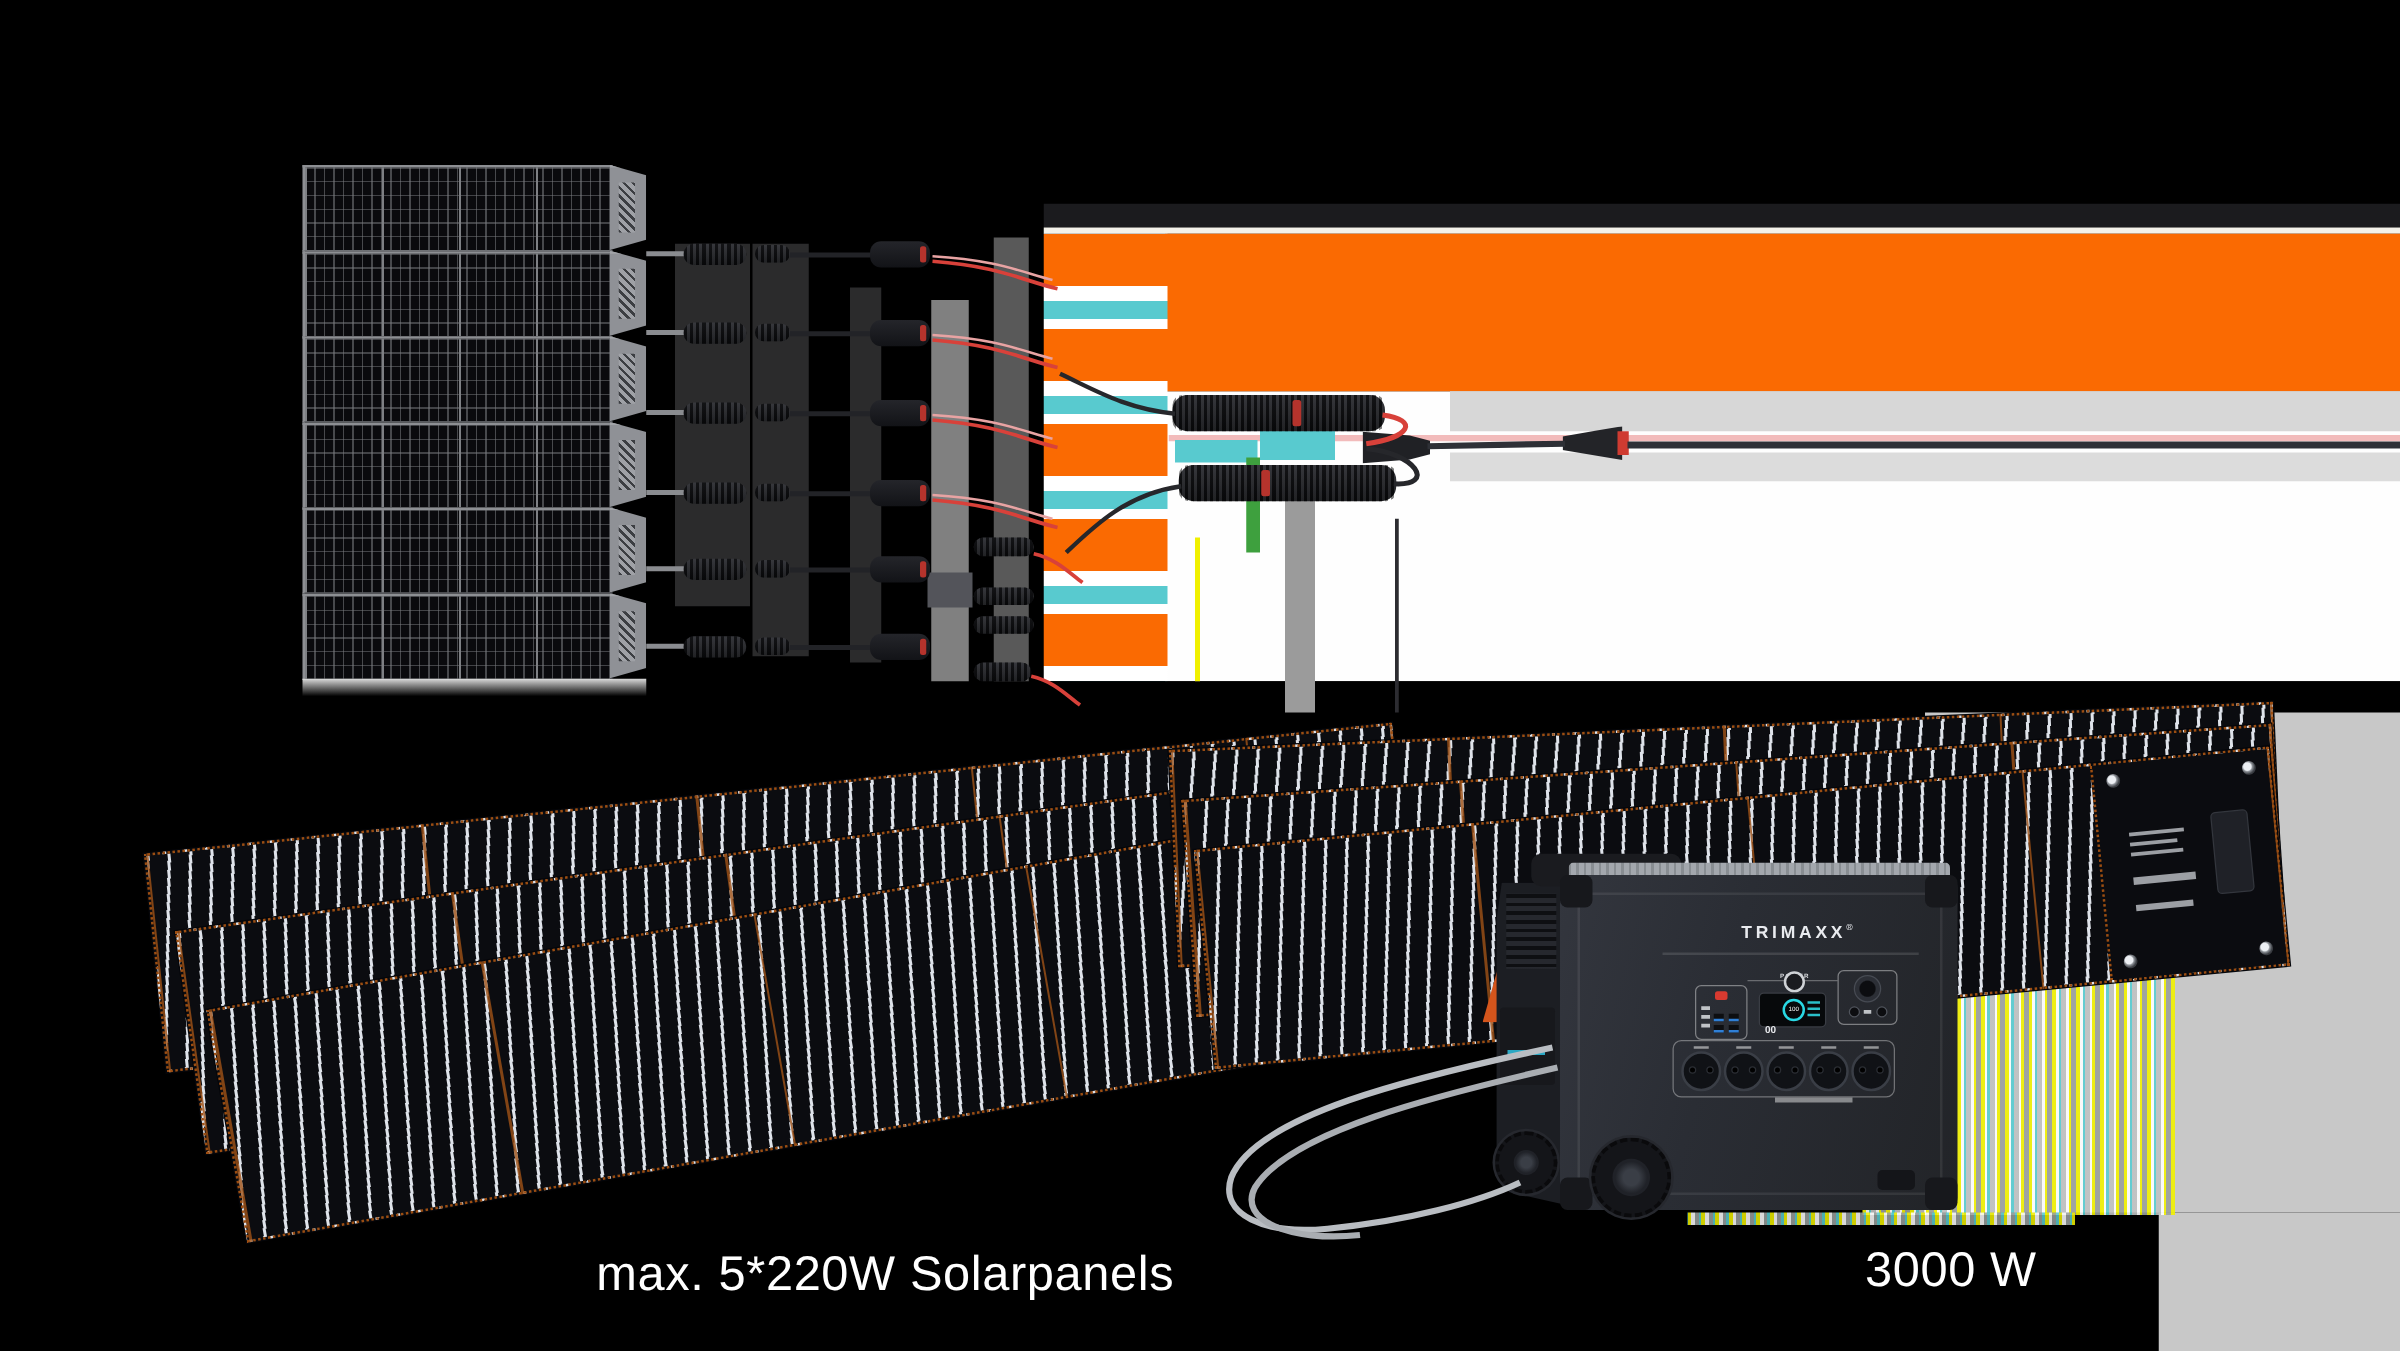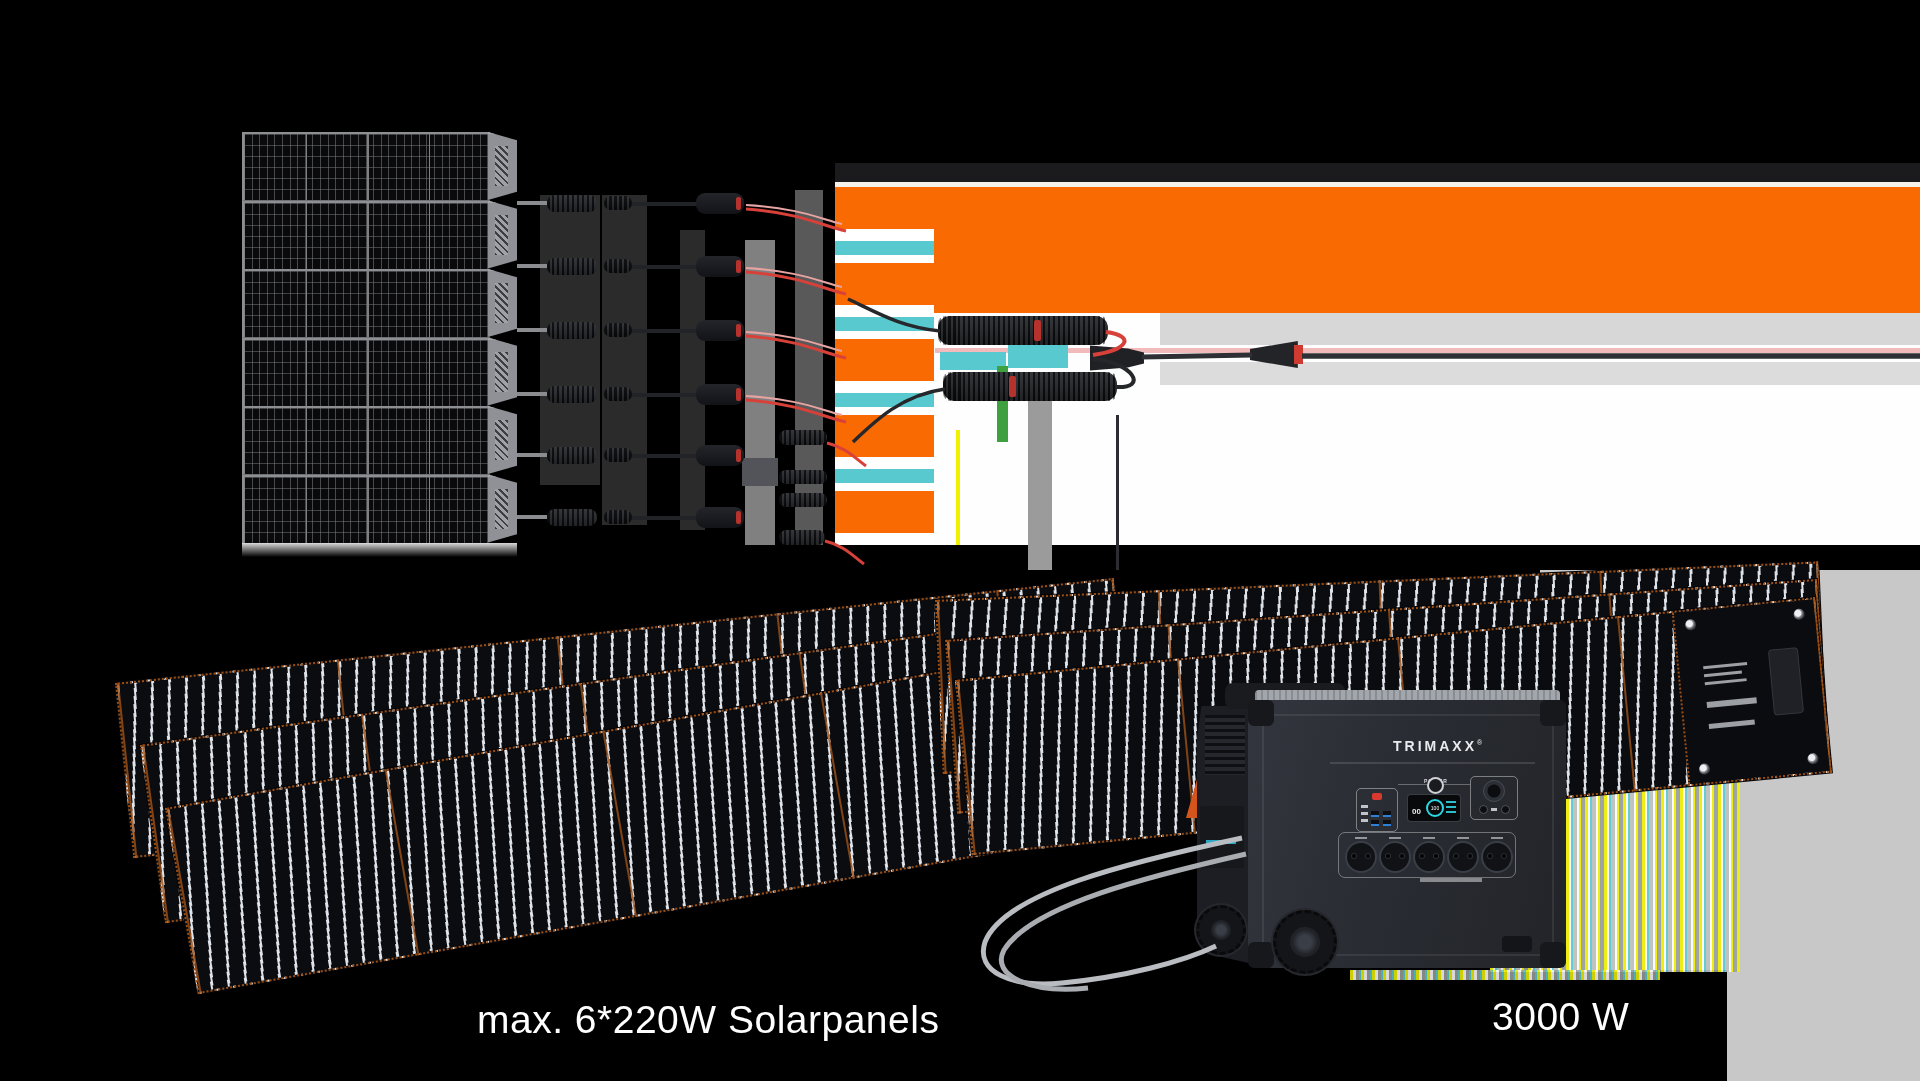--- a/index.html
+++ b/index.html
@@ -325,21 +325,21 @@
   <div class="abs bumper" style="left:1540px;top:942px;width:26px;height:26px"></div>
 
   <div class="abs" style="left:1393px;top:737px"><span id="ps-brand">TRIMAXX</span><span id="ps-reg">®</span></div>
   <div class="abs" id="ps-ridge"></div>
 
   <div class="abs" style="left:1424px;top:769px"><span id="ps-power-label">POWER</span></div>
   <div class="abs" id="ps-power-line"></div>
   <div class="abs" id="ps-power-btn"></div>
 
   <div class="abs" id="ps-display">
-    <span class="abs" id="ps-disp-left" style="left:4px;top:12px">00</span>
+    <span class="abs" id="ps-disp-left" style="left:4px;top:24px">00</span>
     <div id="ps-ring"><span>100</span></div>
     <div class="teal-bar" style="right:4px;top:6px"></div>
     <div class="teal-bar" style="right:4px;top:11px"></div>
     <div class="teal-bar" style="right:4px;top:16px"></div>
   </div>
 
   <div class="abs" id="ps-modL">
     <div id="ps-redbtn"></div>
     <div class="minibar" style="left:4px;top:16px"></div>
     <div class="minibar" style="left:4px;top:23px"></div>
@@ -402,16 +402,16 @@
     <path d="M1106,332 C1136,336 1128,350 1093,355" stroke="#d8413a" stroke-width="4" fill="none"></path>
     <path d="M1115,387 C1150,389 1132,362 1093,359" stroke="#26272b" stroke-width="4" fill="none"></path>
 
     <path d="M1142,357 L1252,355" stroke="#2e3036" stroke-width="5" fill="none"></path>
     <path d="M1302,356 L1920,356" stroke="#2e3036" stroke-width="5.5" fill="none"></path>
 
     <path d="M1242,838 C1130,862 1005,892 985,942 C975,972 1012,988 1062,983 C1125,977 1182,962 1216,946" stroke="#b9bdc2" stroke-width="5" fill="none"></path>
     <path d="M1246,854 C1150,876 1032,905 1004,950 C990,976 1032,994 1088,988" stroke="#a9adb2" stroke-width="5" fill="none"></path>
   </svg>
 
-  <div class="abs caption" id="caption-left">max. 6*220W Solarpanels</div>
+  <div class="abs caption" id="caption-left">max. 5*220W Solarpanels</div>
   <div class="abs caption" id="caption-right">3000 W</div>
 
 </div>
 
 </body></html>

